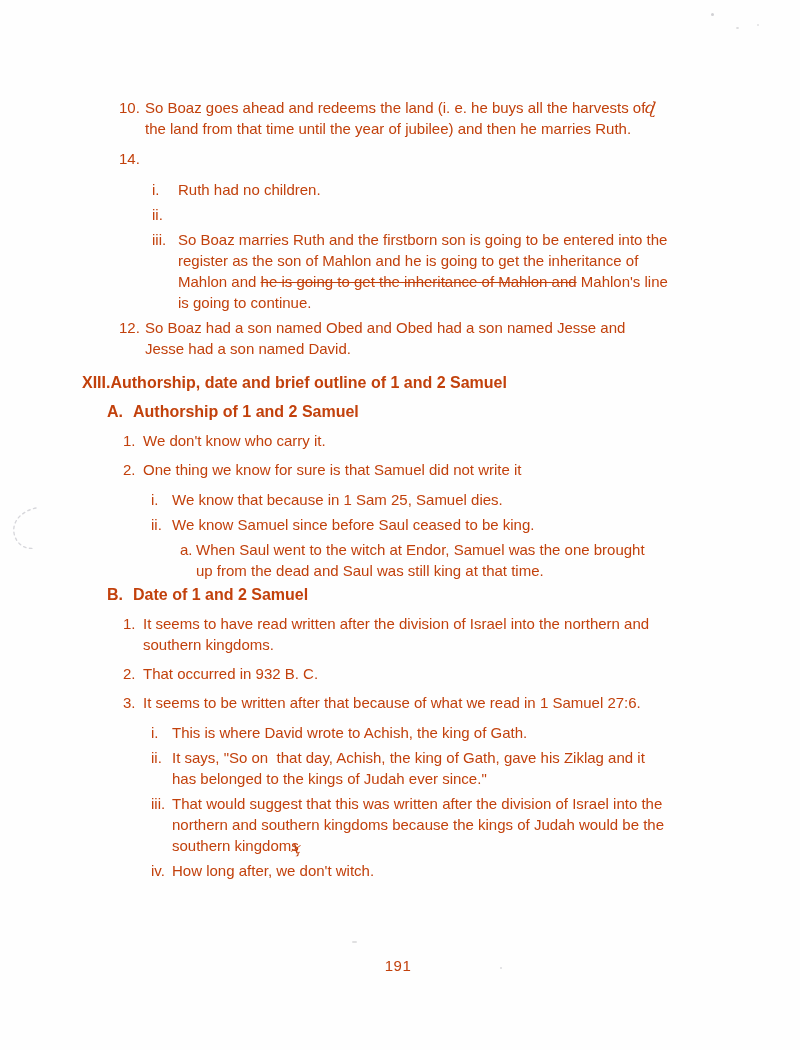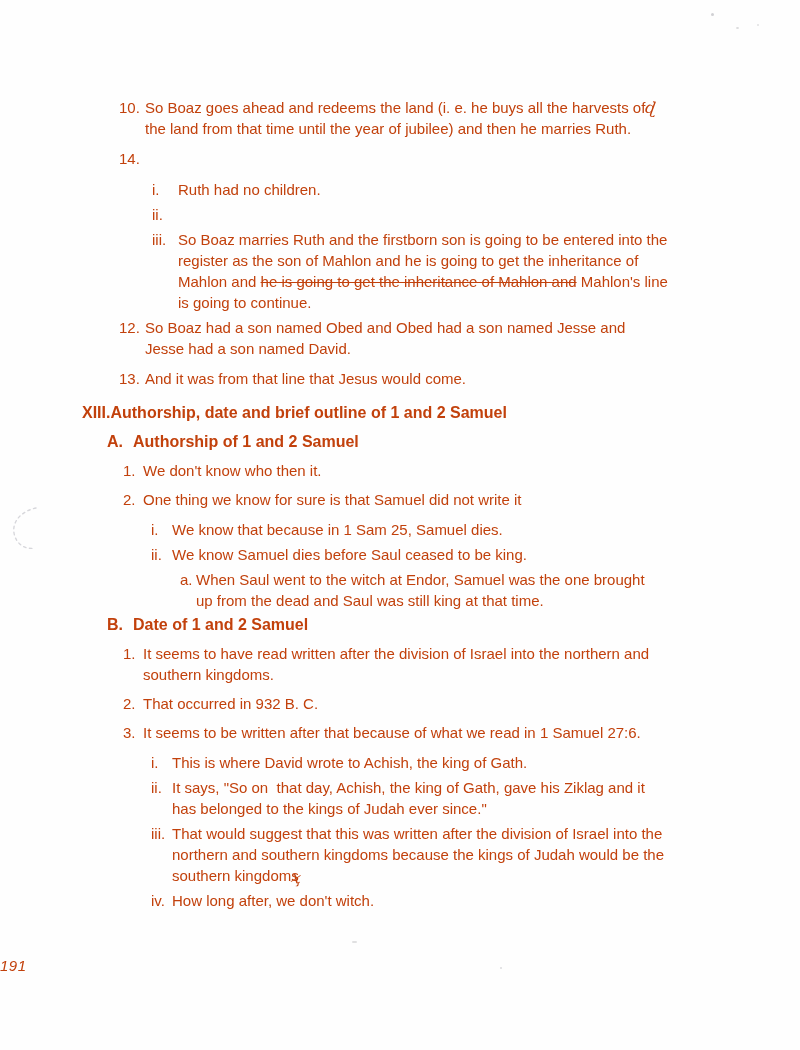--- a/index.html
+++ b/index.html
@@ -57,23 +57,23 @@
     line-height: 1;
     font-size: 16px;
   }
   .pen.penx { margin-left: -7px; transform: rotate(14deg) translateY(2px); }
 
   .pagenum {
     position: absolute;
     top: 955px;
     left: 0;
     width: 796px;
+    text-align: center;
     font-size: 15px;
     letter-spacing: 0.5px;
-    font-style: italic;
   }
 
   .scribble { position: absolute; top: 503px; left: 6px; opacity: 0.55; }
 
   .speck { position: absolute; background: #9a9aa0; border-radius: 50%; }
   .speck.s1 { top: 13px;  left: 711px; width: 3px; height: 3px; opacity: .45; }
   .speck.s2 { top: 27px;  left: 736px; width: 3px; height: 2px; opacity: .35; }
   .speck.s3 { top: 24px;  left: 757px; width: 2px; height: 2px; opacity: .30; }
   .speck.s4 { top: 941px; left: 352px; width: 5px; height: 2px; opacity: .30; border-radius: 1px; }
   .speck.s5 { top: 967px; left: 500px; width: 2px; height: 2px; opacity: .35; }
@@ -114,47 +114,43 @@
         <span class="text"><span>So Boaz marries Ruth and the firstborn son is going to be entered into the
 register as the son of Mahlon and he is going to get the inheritance of
 Mahlon and </span><span class="strike">he is going to get the inheritance of Mahlon and</span><span> Mahlon's line
 is going to continue.</span></span>
       </div>
       <div class="block n1">
         <span class="marker">12.</span>
         <span class="text"><span>So Boaz had a son named Obed and Obed had a son named Jesse and
 Jesse had a son named David.</span></span>
       </div>
-      <div class="block n1">
-        <span class="marker">13.</span>
-        <span class="text"><span>And it was from that line that Jesus would come.</span></span>
-      </div>
       <div class="block h1">
         <span class="marker">XIII.</span>
         <span class="text"><span>Authorship, date and brief outline of 1 and 2 Samuel</span></span>
       </div>
       <div class="block h2">
         <span class="marker">A.</span>
         <span class="text"><span>Authorship of 1 and 2 Samuel</span></span>
       </div>
       <div class="block n2">
         <span class="marker">1.</span>
-        <span class="text"><span>We don't know who then it.</span></span>
+        <span class="text"><span>We don't know who carry it.</span></span>
       </div>
       <div class="block n2">
         <span class="marker">2.</span>
         <span class="text"><span>One thing we know for sure is that Samuel did not write it</span></span>
       </div>
       <div class="block r2">
         <span class="marker">i.</span>
         <span class="text"><span>We know that because in 1 Sam 25, Samuel dies.</span></span>
       </div>
       <div class="block r2">
         <span class="marker">ii.</span>
-        <span class="text"><span>We know Samuel dies before Saul ceased to be king.</span></span>
+        <span class="text"><span>We know Samuel since before Saul ceased to be king.</span></span>
       </div>
       <div class="block a2">
         <span class="marker">a.</span>
         <span class="text"><span>When Saul went to the witch at Endor, Samuel was the one brought
 up from the dead and Saul was still king at that time.</span></span>
       </div>
       <div class="block h2">
         <span class="marker">B.</span>
         <span class="text"><span>Date of 1 and 2 Samuel</span></span>
       </div>

